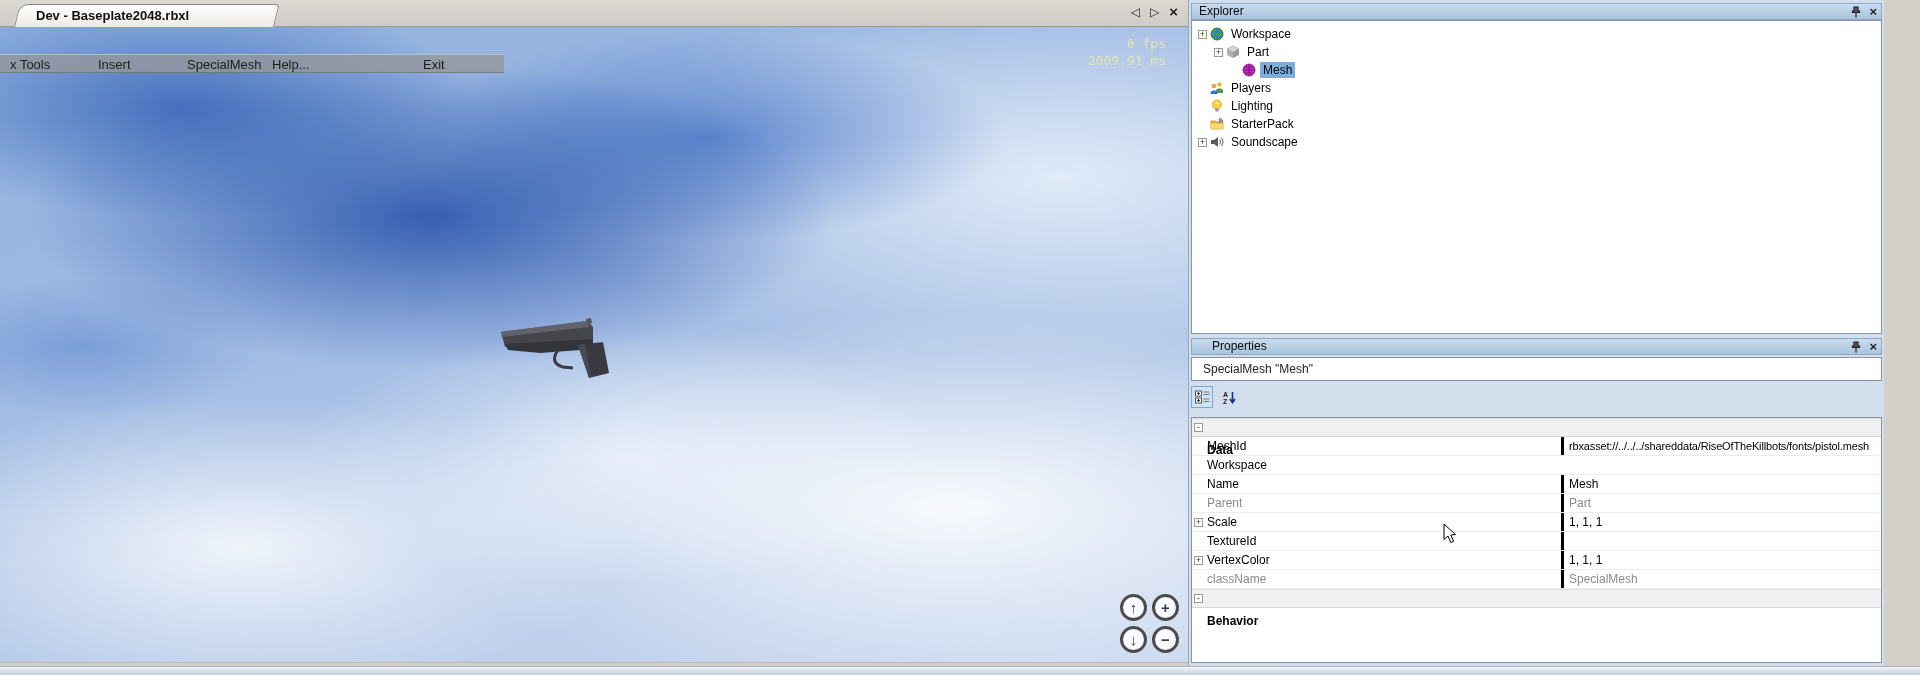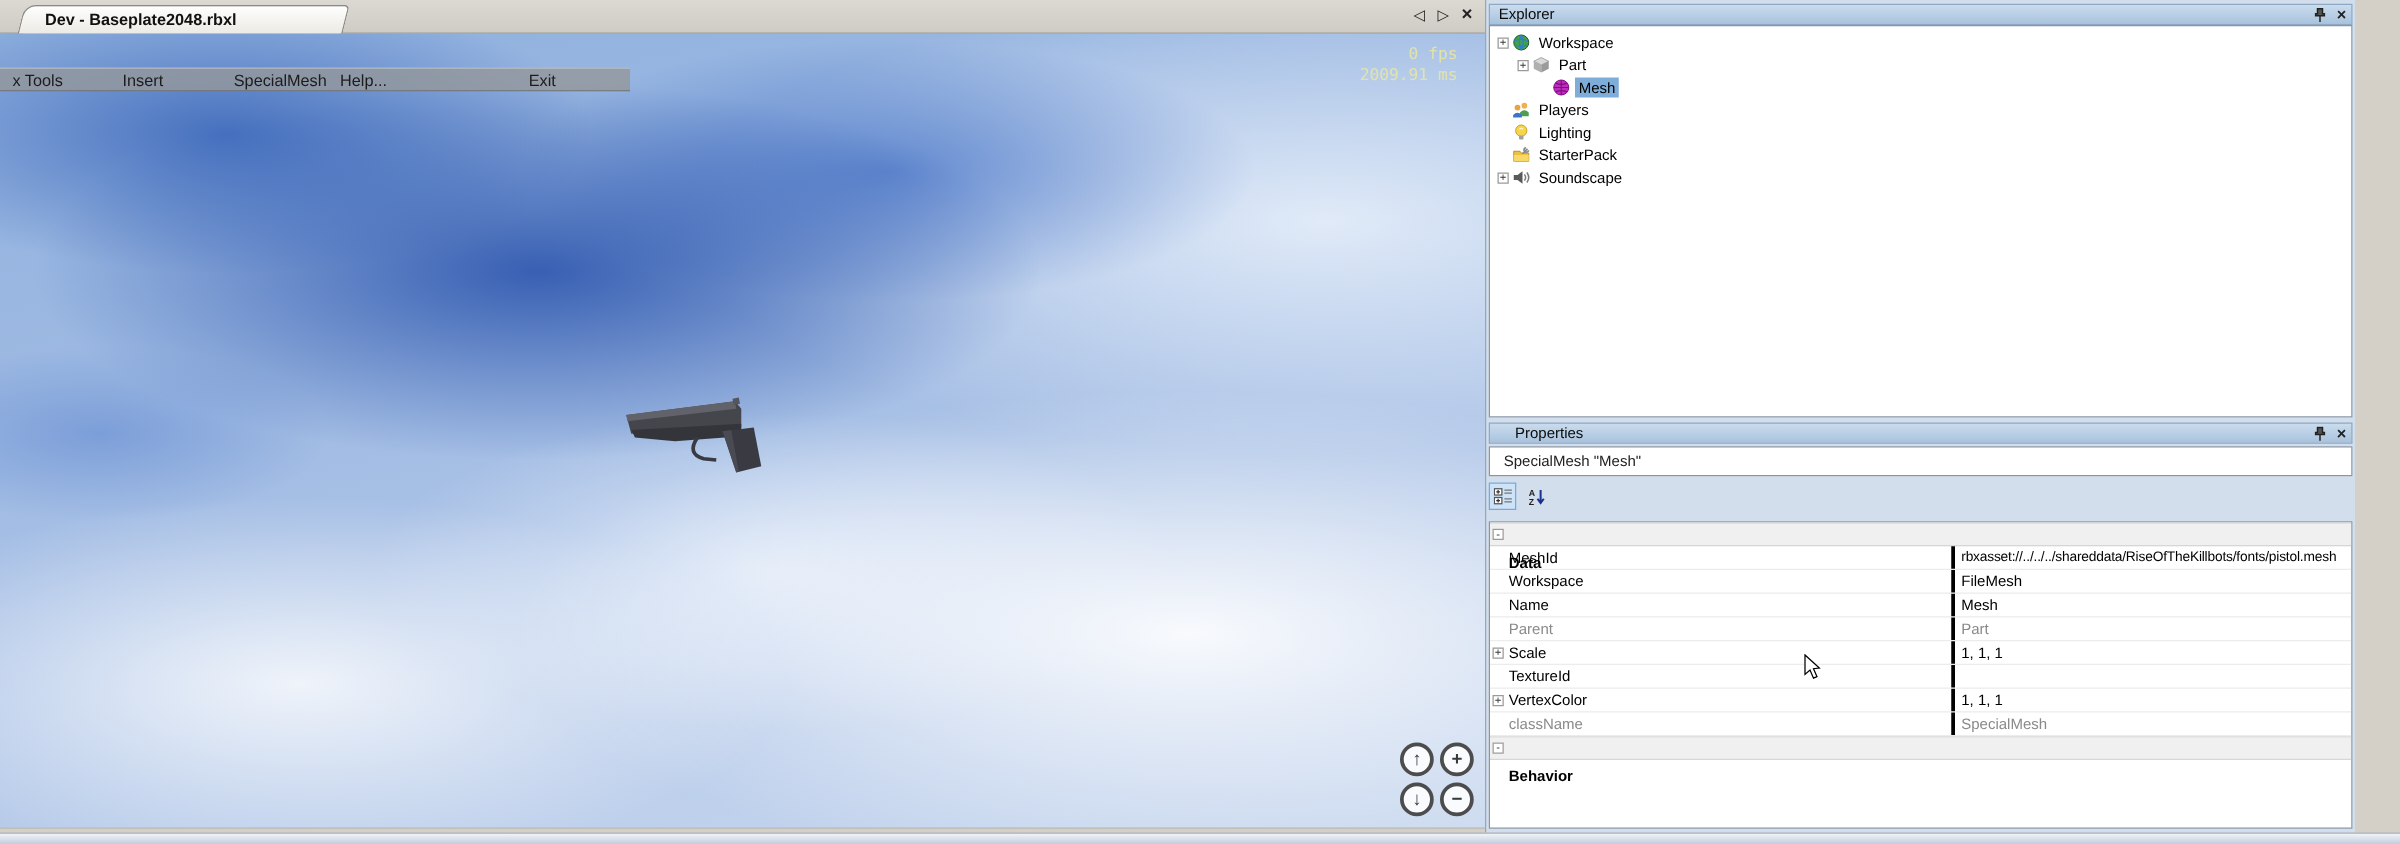--- a/index.html
+++ b/index.html
@@ -279,21 +279,20 @@
       <div class="labelcell noexp">
           <span class="lbl">MeshId</span>
         </div>
       <div class="valuecell meshid">rbxasset://../../../shareddata/RiseOfTheKillbots/fonts/pistol.mesh</div>
     </div>
 
     <div class="prow">
       <div class="labelcell noexp">
           <span class="lbl">Workspace</span>
         </div>
-      <div class="valuecell">FileMesh</div>
     </div>
 
     <div class="prow">
       <div class="labelcell noexp">
           <span class="lbl">Name</span>
         </div>
       <div class="valuecell">Mesh</div>
     </div>
 
     <div class="prow muted">

